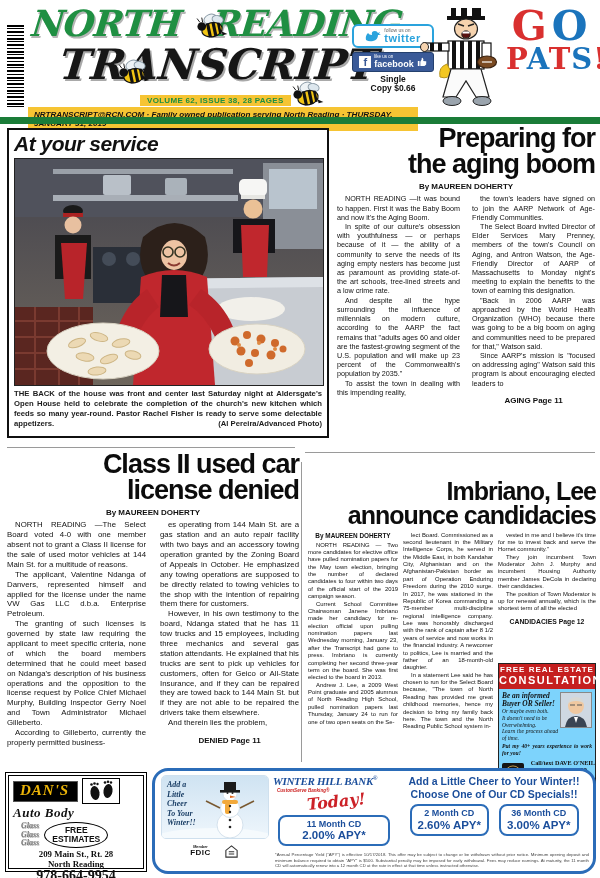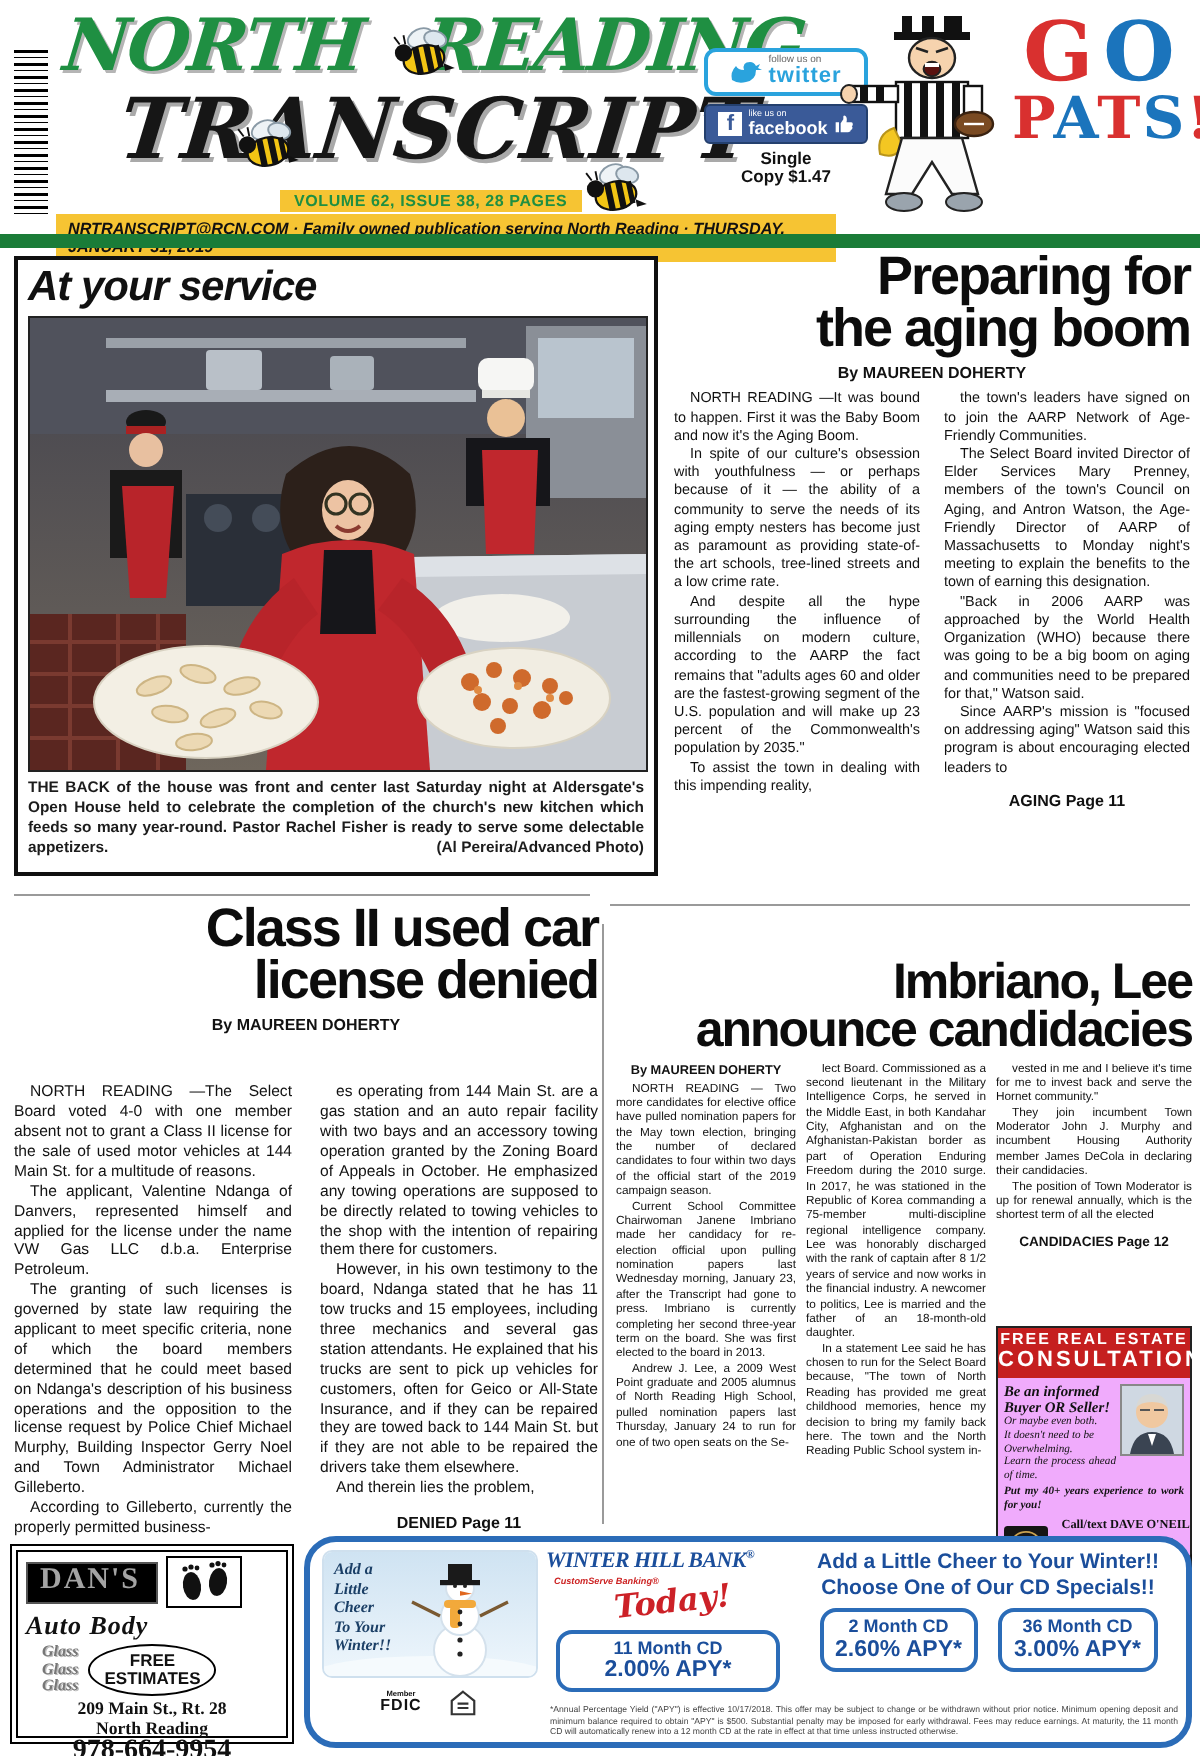--- a/index.html
+++ b/index.html
@@ -64,54 +64,54 @@
   .aging{left:337px;top:126px;width:258px;}
   .aging .headline{font-size:27px;}
   .aging .col{width:123px;height:214px;font-size:7.2px;line-height:1.28;}
 
   .hairline-left{left:7px;top:447px;width:288px;height:1px;background:#9a9a9a;}
   .hairline-right{left:305px;top:452px;width:290px;height:1px;background:#9a9a9a;}
   .vdivider{left:301px;top:462px;width:1px;height:300px;background:#9a9a9a;}
 
   .license{left:7px;top:452px;width:292px;}
   .license .headline{font-size:27px;}
-  .license .col{width:139px;height:238px;font-size:7.8px;line-height:1.27;margin-top:21px;}
+  .license .col{width:139px;height:238px;font-size:7.8px;line-height:1.27;}
 
   .cand{left:308px;top:480px;width:288px;}
   .cand .headline{font-size:25px;}
   .cand .cols{margin-top:4px;}
   .cand .col{font-size:5.9px;line-height:1.25;}
   .cand .col1,.cand .col2{width:90px;height:252px;}
   .cand .col3{width:98px;}
   .cand .byline{margin:0 0 2px 0;font-size:6.4px;}
   .cand .jump{font-size:6.8px;margin:5px 0 4px 0;}
 
   
-  .re-ad{border:1px solid #222;background:#f0abfc;width:98px;box-sizing:border-box;margin-top:37px;}
+  .re-ad{border:1px solid #222;background:#7dd3fc;width:98px;box-sizing:border-box;margin-top:37px;}
   .re-head{background:#c51f1f;color:#fff;text-align:center;font-weight:bold;padding:2px 0 3px 0;line-height:1.05;}
   .re-head1{font-size:8px;letter-spacing:1px;display:block;}
   .re-head2{font-size:11px;letter-spacing:1.5px;display:block;}
   .re-body{position:relative;padding:3px 3px 2px 3px;font-family:"Liberation Serif",serif;}
   .re-photo{float:right;width:30px;height:34px;margin:0 0 1px 2px;border:1px solid #888;}
   .re-l1{font-size:7.4px;font-weight:bold;font-style:italic;line-height:1.1;}
   .re-l2,.re-l3,.re-l4{font-size:5.6px;font-style:italic;line-height:1.2;}
   .re-l5{font-size:5.6px;font-weight:bold;font-style:italic;line-height:1.2;margin-top:1px;}
   .re-contact{margin-top:2px;text-align:center;clear:both;}
   .re-call{font-size:6.2px;font-weight:bold;}
   .re-phone{font-size:7.5px;font-weight:bold;}
   .re-co{font-size:5.6px;font-weight:bold;}
   .re-web{font-size:6px;font-weight:bold;font-style:italic;color:#7a1010;}
   .re-bottom{display:flex;align-items:center;gap:3px;margin-top:1px;}
   .c21{width:22px;height:22px;flex:0 0 auto;}
 
   
   .dans{left:5px;top:772px;width:142px;height:100px;border:4px double #000;box-sizing:border-box;
     padding:2px 4px;font-family:"Liberation Serif",serif;background:#fff;}
   .dans-top{display:flex;align-items:center;gap:4px;}
-  .dans-name{background:#000;color:#a3a3a3;font-weight:bold;font-size:15px;
+  .dans-name{background:#000;color:#eab308;font-style:italic;font-weight:bold;font-size:15px;
     padding:0 8px 2px 6px;letter-spacing:1px;border:1px solid #555;}
   .feetbox{border:1px solid #000;width:36px;height:24px;background:#fff;}
   .dans-sub{font-size:13px;font-weight:bold;font-style:italic;letter-spacing:.5px;margin-top:1px;}
   .dans-mid{display:flex;align-items:center;gap:5px;margin-top:1px;}
   .glasscol{font-size:8px;font-weight:bold;font-style:italic;color:#777;line-height:1.05;
     text-shadow:.6px .6px 0 #bbb;}
   .oval{border:1.5px solid #000;border-radius:50%;padding:3px 7px;font-family:"Liberation Sans",sans-serif;
     font-size:8.5px;font-weight:bold;text-align:center;line-height:1.05;}
   .dans-addr{font-size:8.8px;font-weight:bold;text-align:center;line-height:1.15;margin-top:1px;}
   .dans-phone{font-size:14px;font-weight:bold;text-align:center;line-height:1;}
@@ -205,21 +205,21 @@
       <span class="fb-f">f</span>
       <span class="fb-txt">
         <span class="fb-like">like us on</span>
         <span class="fb-word">facebook</span>
       </span>
       <svg width="10" height="11" viewBox="0 0 12 13">
         <path d="M1 6 h2 v6 h-2z M4 12 h4.5 q1.6 0 1.6-1.3 q1-.3 1-1.3 q0-.6-.4-1 q.6-.4.6-1.2 q0-.9-.9-1.1 L7.5 6 q.6-2.6-.6-3.7 q-.9-.8-1.3.2 v1.7 L4 6.7z" fill="#fff"></path>
       </svg>
     </div>
     <div class="price prelines">Single
-Copy $1.47</div>
+Copy $0.66</div>
   </div>
 
   <svg class="abs referee" viewBox="0 0 94 118">
     <rect x="31" y="8" width="30" height="9" fill="#111"></rect>
     <rect x="36" y="8" width="5" height="9" fill="#fff"></rect>
       <rect x="47" y="8" width="5" height="9" fill="#fff"></rect>
     <rect x="27" y="16" width="38" height="4" fill="#111"></rect>
     <ellipse cx="46" cy="29" rx="11.5" ry="10" fill="#f6d3ae" stroke="#222" stroke-width="1.2"></ellipse>
     <path d="M38 24 l6 2 M54 24 l-6 2" stroke="#222" stroke-width="1.4" fill="none"></path>
     <ellipse cx="46" cy="34.5" rx="4.2" ry="3.6" fill="#5a1210" stroke="#222"></ellipse>

